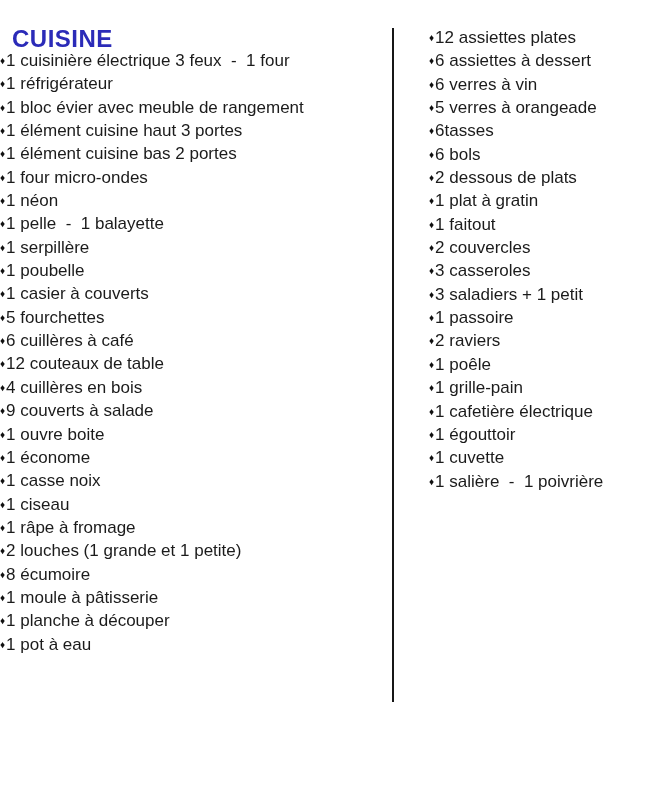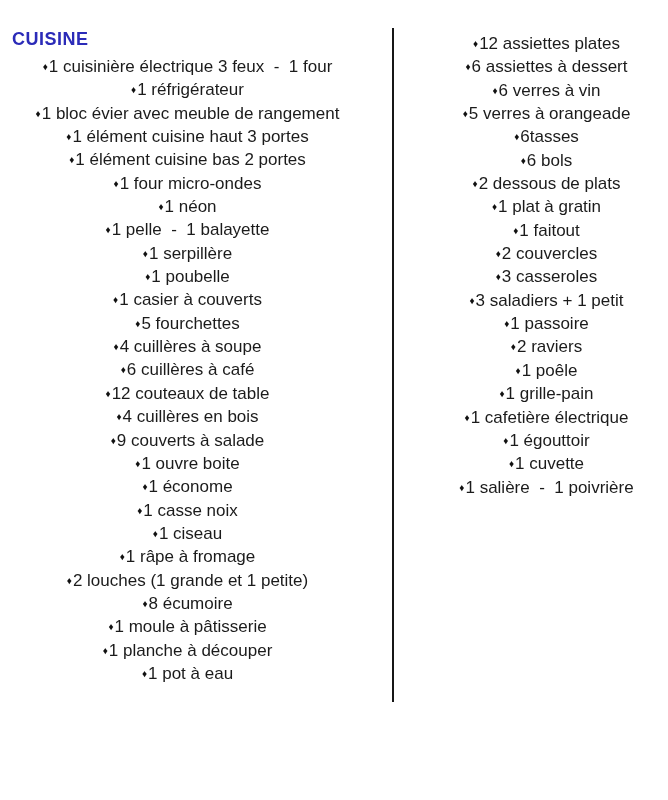--- a/index.html
+++ b/index.html
@@ -13,21 +13,21 @@
     height: 800px;
     background: #ffffff;
     font-family: "Liberation Sans", sans-serif;
     color: #1b1b1b;
     overflow: hidden;
   }
   .page-title {
     position: absolute;
     left: 12px;
     top: 28px;
-    font-size: 18px;
+    font-size: 24px;
     font-weight: bold;
     letter-spacing: 0.5px;
     line-height: 22px;
   }
   .divider {
     position: absolute;
     left: 392px;
     top: 28px;
     width: 2px;
     height: 674px;
@@ -36,24 +36,23 @@
   ul.col {
     position: absolute;
     margin: 0;
     padding: 0;
     list-style: none;
   }
   ul.col-left  { left: 0;  top: 52px; width: 375px; }
   ul.col-right { left: 429px; top: 29px; width: 235px; }
   li.item {
     height: 23.35px;
-    line-height: 29px;
+    line-height: 18px;
     font-size: 17px;
     white-space: nowrap;
-    text-align: center;
   }
   .bullet {
     display: inline-block;
     font-size: 10px;
     vertical-align: 2px;
     margin-right: 1px;
     color: #111111;
   }
   .label {
     white-space: pre-wrap;
@@ -73,21 +72,20 @@
       <li class="item"><span class="bullet">♦</span><span class="label">1 bloc évier avec meuble de rangement</span></li>
       <li class="item"><span class="bullet">♦</span><span class="label">1 élément cuisine haut 3 portes</span></li>
       <li class="item"><span class="bullet">♦</span><span class="label">1 élément cuisine bas 2 portes</span></li>
       <li class="item"><span class="bullet">♦</span><span class="label">1 four micro-ondes</span></li>
       <li class="item"><span class="bullet">♦</span><span class="label">1 néon</span></li>
       <li class="item"><span class="bullet">♦</span><span class="label">1 pelle  -  1 balayette</span></li>
       <li class="item"><span class="bullet">♦</span><span class="label">1 serpillère</span></li>
       <li class="item"><span class="bullet">♦</span><span class="label">1 poubelle</span></li>
       <li class="item"><span class="bullet">♦</span><span class="label">1 casier à couverts</span></li>
       <li class="item"><span class="bullet">♦</span><span class="label">5 fourchettes</span></li>
-      <li class="item"><span class="bullet">♦</span><span class="label">4 cuillères à soupe</span></li>
       <li class="item"><span class="bullet">♦</span><span class="label">6 cuillères à café</span></li>
       <li class="item"><span class="bullet">♦</span><span class="label">12 couteaux de table</span></li>
       <li class="item"><span class="bullet">♦</span><span class="label">4 cuillères en bois</span></li>
       <li class="item"><span class="bullet">♦</span><span class="label">9 couverts à salade</span></li>
       <li class="item"><span class="bullet">♦</span><span class="label">1 ouvre boite</span></li>
       <li class="item"><span class="bullet">♦</span><span class="label">1 économe</span></li>
       <li class="item"><span class="bullet">♦</span><span class="label">1 casse noix</span></li>
       <li class="item"><span class="bullet">♦</span><span class="label">1 ciseau</span></li>
       <li class="item"><span class="bullet">♦</span><span class="label">1 râpe à fromage</span></li>
       <li class="item"><span class="bullet">♦</span><span class="label">2 louches (1 grande et 1 petite)</span></li>

